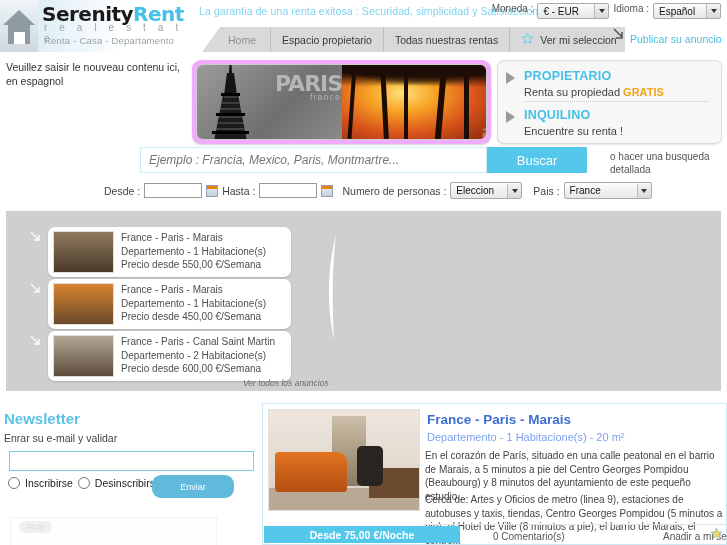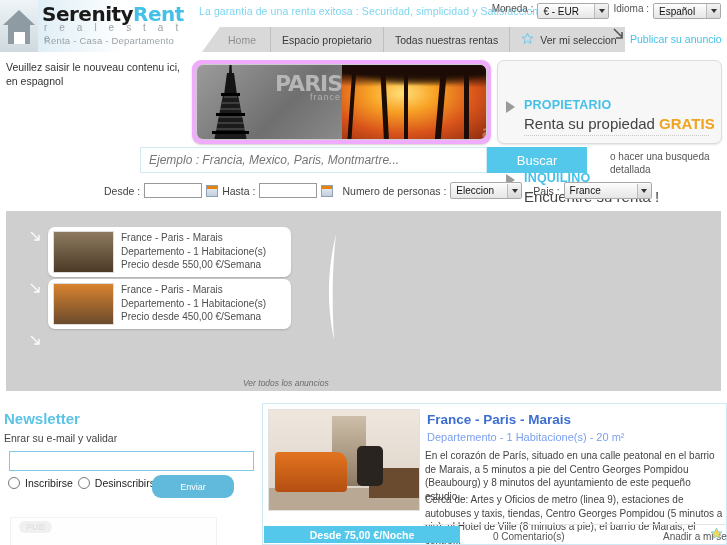--- a/index.html
+++ b/index.html
@@ -62,24 +62,24 @@
   .hero-right{position:absolute;right:0;top:0;width:50%;height:100%;background:
      radial-gradient(ellipse at 42% 38%, #ffe07a 0%, #f8a325 28%, #d9541b 62%, #8e2a10 100%);}
   .palm{position:absolute;background:#1c0c05;}
   .tower{position:absolute;left:6px;bottom:-2px;width:58px;height:86px;}
   .hero-paris{position:absolute;left:78px;top:6px;font-size:22px;font-weight:bold;color:#b6b6b6;letter-spacing:-1px;font-family:"DejaVu Sans",sans-serif;}
   .hero-france{position:absolute;left:113px;top:27px;font-size:9px;color:#b0b0b0;letter-spacing:1px;}
   .hero-acap{position:absolute;left:140px;top:55px;font-size:20px;font-weight:bold;color:rgba(255,255,255,.30);letter-spacing:-0.5px;font-family:"DejaVu Sans",sans-serif;}
 
   
   .sidepanel{position:absolute;left:497px;top:60px;width:225px;height:84px;background:#f7f7f7;border:1px solid #dcdcdc;border-radius:7px;box-sizing:border-box;box-shadow:0 1px 2px rgba(0,0,0,.10);}
-  .sp-row{position:relative;padding-left:26px;margin-top:29px;}
+  .sp-row{position:relative;padding-left:26px;}
   .tri{position:absolute;left:8px;width:0;height:0;border-top:6px solid transparent;border-bottom:6px solid transparent;border-left:9px solid #9a9a9a;}
   .sp-title{font-size:12.5px;font-weight:bold;color:#45c0e8;letter-spacing:0.2px;}
-  .sp-sub{font-size:15px;color:#444;}
+  .sp-sub{font-size:11px;color:#444;}
   .sp-free{color:#f0a31c;font-weight:bold;}
   .sp-divider{border-top:1px dotted #c9c9c9;margin:3px 12px 0 26px;}
 
   
   .searchbox{position:absolute;left:140px;top:147px;width:347px;height:26px;border:1px solid #cfeaf6;background:#fff;box-sizing:border-box;}
   .searchbox input{width:100%;height:100%;border:0;outline:none;background:transparent;padding:0 8px;box-sizing:border-box;
     font-family:"Liberation Sans",sans-serif;font-size:12px;font-style:italic;color:#9b9b9b;}
   .searchbtn{position:absolute;left:487px;top:147px;width:100px;height:26px;background:#54c8ea;color:#fff;border:0;
     font-family:"Liberation Sans",sans-serif;font-size:13px;cursor:pointer;}
   .detailed{position:absolute;left:610px;top:150px;width:115px;font-size:10px;color:#555;line-height:13px;}
@@ -312,20 +312,28 @@
         <div>Departemento - 1 Habitacione(s)</div>
         <div>Precio desde 450,00 €/Semana</div>
       </div>
     </div>
 
     <span class="hook" style="top:124px;">
       <svg width="12" height="12" viewBox="0 0 12 12">
           <path d="M1,1 L9,9 M4,9 L9,9 L9,4" stroke="#fbfbfb" stroke-width="1.4" fill="none"></path>
         </svg>
     </span>
+    <div class="card" style="top:120px;">
+      <div class="thumb" style="background:linear-gradient(#b3a796,#5d4c3b);"></div>
+      <div class="lines">
+        <div>France - Paris - Canal Saint Martin</div>
+        <div>Departemento - 2 Habitacione(s)</div>
+        <div>Precio desde 600,00 €/Semana</div>
+      </div>
+    </div>
   </div>
 </div>
 
 <svg class="bigarrow" viewBox="0 0 22 110">
   <path d="M18,2 C10,35 8,70 16,108 C14,72 14,38 18,2 Z" fill="#ffffff"></path>
 </svg>
 <div class="seeall">Ver todos los anuncios</div>
 
 <div class="newsletter">
   <div class="nl-title">Newsletter</div>

